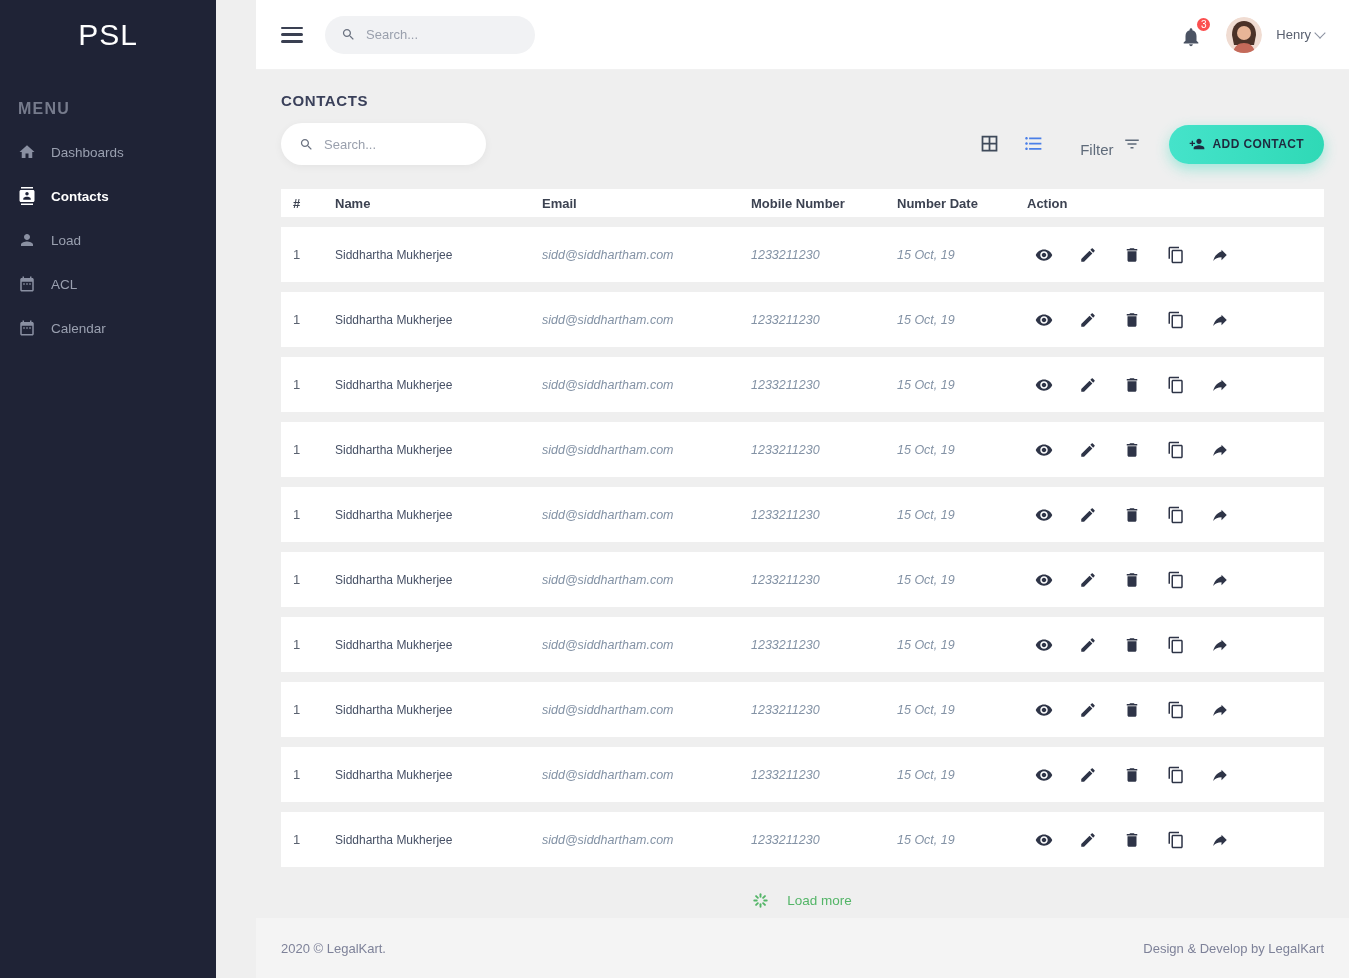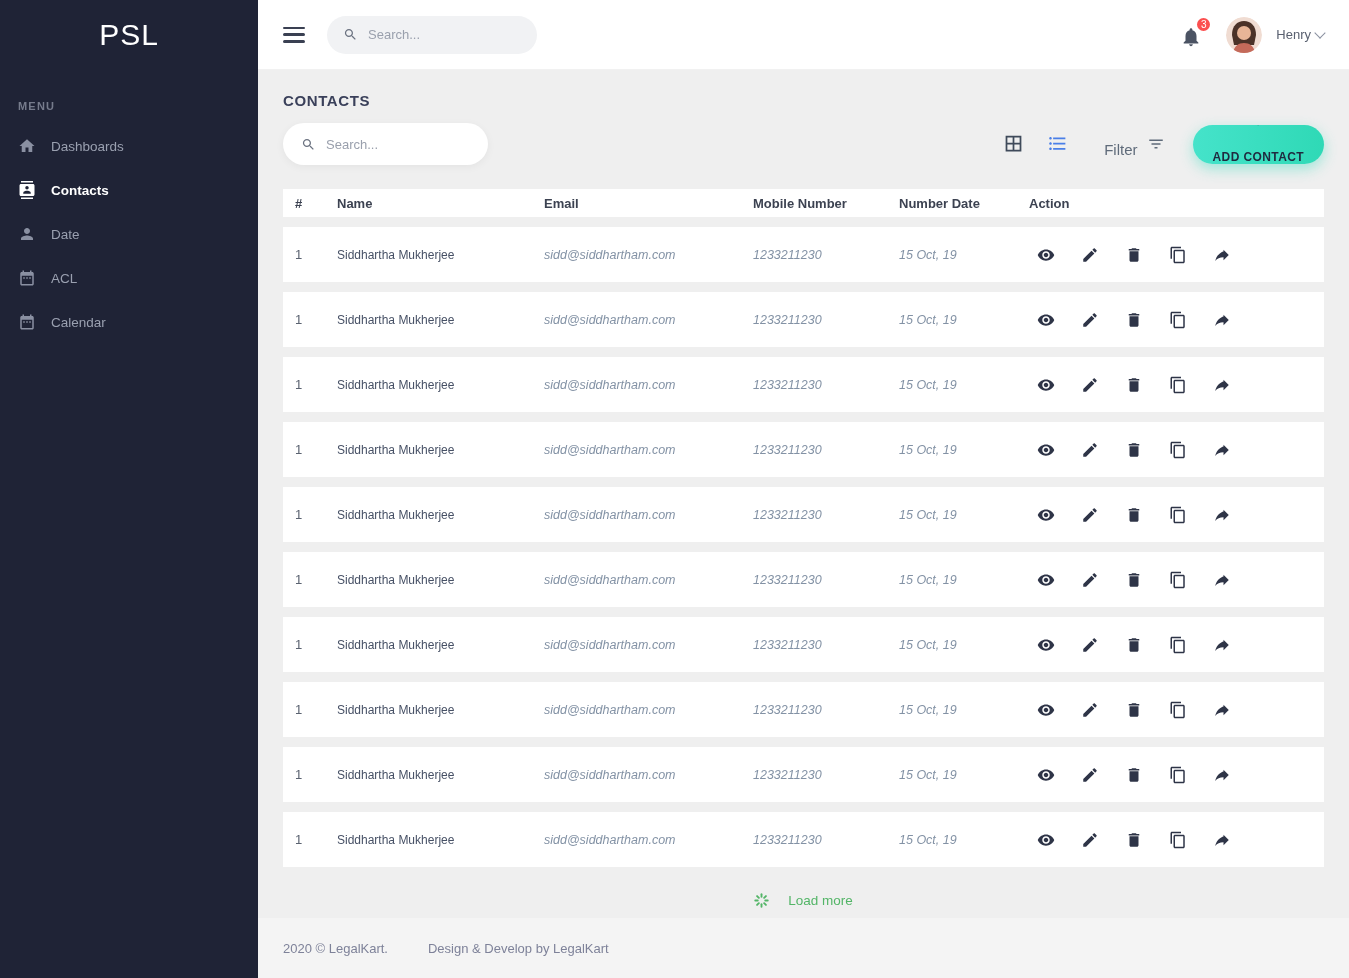--- a/index.html
+++ b/index.html
@@ -1,30 +1,30 @@
 <!DOCTYPE html>
 <html style="--sidebar-bg: #1f2336; --content-bg: #efefef; --accent-teal: #45e3ca; --accent-blue: #4a7fe8; --badge-red: #fb4f4f; --icon-dark: #2e3447; --text-dark: #3a405a; --load-more-green: #53b567;"><head>
 <meta charset="utf-8">
 <style>
   * { margin:0; padding:0; box-sizing:border-box; }
   html,body { width:1349px; height:978px; overflow:hidden; font-family:"Liberation Sans", sans-serif; background:#fff; }
   .app { display:flex; width:1349px; height:978px; }
 
   
-  .sidebar { width:258px; flex-shrink:0; background:var(--sidebar-bg,#1f2336); display:flex; flex-direction:column; }
+  .sidebar { width:216px; flex-shrink:0; background:var(--sidebar-bg,#1f2336); display:flex; flex-direction:column; }
   .logo { height:70px; display:flex; align-items:center; justify-content:center; color:#fff; font-size:30px; letter-spacing:1px; font-weight:400; }
-  .menu-label { padding:30px 18px 12px 18px; font-size:11px; letter-spacing:1.2px; color:#767b8c; font-weight:bold; }
+  .menu-label { padding:30px 18px 12px 18px; font-size:16px; letter-spacing:1.2px; color:#767b8c; font-weight:bold; }
   .menu-item { display:flex; align-items:center; gap:15px; padding:13px 18px; font-size:13.5px; color:#9aa0b0; cursor:pointer; }
   .menu-item .mi-icon { width:18px; height:18px; display:inline-flex; }
   .menu-item .mi-icon svg { width:18px; height:18px; fill:#8a90a2; }
   .menu-item.active { color:#fff; font-weight:bold; }
   .menu-item.active .mi-icon svg { fill:#fff; }
 
   
-  .maincol { flex:1; display:flex; flex-direction:column; background:var(--content-bg,#efefef); min-width:0; }
+  .maincol { flex:1; display:flex; flex-direction:column; background:var(--content-bg,#efefef); min-width:0;padding-left:40px; }
 
   .topbar { height:70px; background:#fff; display:flex; align-items:center; padding:0 25px; gap:22px; border-bottom:1px solid #f1f1f1; flex-shrink:0; }
   .hamburger { width:22px; height:16px; display:flex; flex-direction:column; justify-content:space-between; cursor:pointer; background:none; border:none; }
   .hamburger span { display:block; height:2.5px; background:#3a4052; border-radius:2px; }
   .topsearch { display:flex; align-items:center; gap:10px; background:#f1f2f4; border-radius:19px; height:38px; width:210px; padding:0 16px; }
   .topsearch svg { width:15px; height:15px; fill:#6b7280; flex-shrink:0; }
   .topsearch input { border:none; outline:none; background:transparent; font-size:13px; color:#4a5163; width:100%; font-family:"Liberation Sans", sans-serif; }
   .topsearch input::placeholder { color:#9aa0ad; }
   .topbar-spacer { flex:1; }
   .bell-wrap { position:relative; width:24px; height:26px; cursor:pointer; }
@@ -44,41 +44,41 @@
   .tb-search input { border:none; outline:none; background:transparent; font-size:13px; color:#4a5163; width:100%; font-family:"Liberation Sans", sans-serif; }
   .tb-search input::placeholder { color:#9aa0ad; }
   .tb-spacer { flex:1; }
   .view-btn { background:none; border:none; width:22px; height:22px; cursor:pointer; padding:0; margin-left:22px; }
   .view-btn svg { width:21px; height:21px; }
   .grid-view svg { fill:#3f4a5a; }
   .list-view svg { fill:var(--accent-blue,#4a7fe8); }
   .filter-wrap { display:flex; align-items:center; gap:9px; margin-left:36px; cursor:pointer; }
   .filter-text { font-size:15px; color:#5f6b7a;margin-top:10px; }
   .filter-wrap svg { width:18px; height:18px; fill:#5f6b7a; }
-  .add-btn { margin-left:28px; display:flex; align-items:center; gap:24px; height:39px; padding:0 20px; border:none; border-radius:20px; cursor:pointer;
+  .add-btn { margin-left:28px; display:flex; align-items:center; gap:8px; height:39px; padding:0 20px; border:none; border-radius:20px; cursor:pointer;
              background:linear-gradient(90deg, var(--accent-teal,#45e3ca), #2fd9b6); box-shadow:0 5px 14px rgba(60,220,190,0.45);
-             font-size:12px; font-weight:bold; letter-spacing:0.4px; color:#1f2a3f; font-family:"Liberation Sans", sans-serif;flex-direction:column; }
+             font-size:12px; font-weight:bold; letter-spacing:0.4px; color:#1f2a3f; font-family:"Liberation Sans", sans-serif; }
   .add-btn svg { width:16px; height:16px; fill:#1f2a3f; }
 
   
   .thead, .trow { display:grid; grid-template-columns:42px 207px 209px 146px 130px 1fr; align-items:center; padding:0 12px; background:#fff; }
   .thead { height:44px; margin-bottom:10px; font-size:13px; font-weight:bold; color:#3c4251; }
   .tbody { display:flex; flex-direction:column; }
   .trow { height:55px; margin-bottom:10px; }
   .c-num { font-size:13px; color:#5a6270; }
   .c-name { font-size:12px; color:#465065; }
   .c-email, .c-mobile, .c-date { font-size:12.5px; color:#8392a5;font-style:italic; }
   .c-action { display:flex; align-items:center; gap:26px; padding-left:8px; }
   .act { width:18px; height:18px; background:none; border:none; cursor:pointer; padding:0; }
   .act svg { width:18px; height:18px; fill:var(--icon-dark,#2e3447); }
 
   .load-more { display:flex; align-items:center; justify-content:center; gap:19px; padding:16px 0 10px 0; cursor:pointer; }
   .load-more-text { font-size:13.5px; color:var(--load-more-green,#53b567); }
 
-  .footer { height:60px; flex-shrink:0; background:#f4f4f4; display:flex; align-items:center; justify-content:flex-start; padding:0 25px; font-size:13px; color:#7e8299;gap:40px; }
+  .footer { height:60px; flex-shrink:0; background:#f4f4f4; display:flex; align-items:center; justify-content:space-between; padding:0 25px; font-size:13px; color:#7e8299; }
 </style>
 </head>
 <body>
 
 <div class="app">
 
   <aside class="sidebar">
     <div class="logo">PSL</div>
     <div class="menu-label">MENU</div>
     <nav>
@@ -97,21 +97,21 @@
             </svg>
         </span>
         <span>Contacts</span>
       </div>
       <div class="menu-item">
         <span class="mi-icon">
           <svg viewBox="0 0 24 24">
               <path d="M12 12c2.21 0 4-1.79 4-4s-1.79-4-4-4-4 1.79-4 4 1.79 4 4 4zm0 2c-2.67 0-8 1.34-8 4v2h16v-2c0-2.66-5.33-4-8-4z"></path>
             </svg>
         </span>
-        <span>Date</span>
+        <span>Load</span>
       </div>
       <div class="menu-item">
         <span class="mi-icon">
           <svg viewBox="0 0 24 24">
               <path d="M9 11H7v2h2v-2zm4 0h-2v2h2v-2zm4 0h-2v2h2v-2zm2-7h-1V2h-2v2H8V2H6v2H5c-1.11 0-1.99.9-1.99 2L3 20c0 1.1.89 2 2 2h14c1.1 0 2-.9 2-2V6c0-1.1-.9-2-2-2zm0 16H5V9h14v11z"></path>
             </svg>
         </span>
         <span>ACL</span>
       </div>
       <div class="menu-item">

